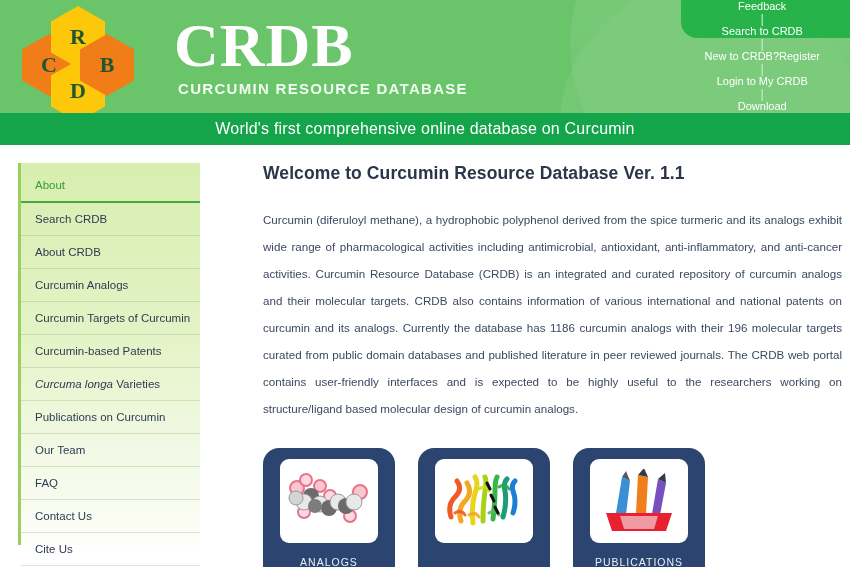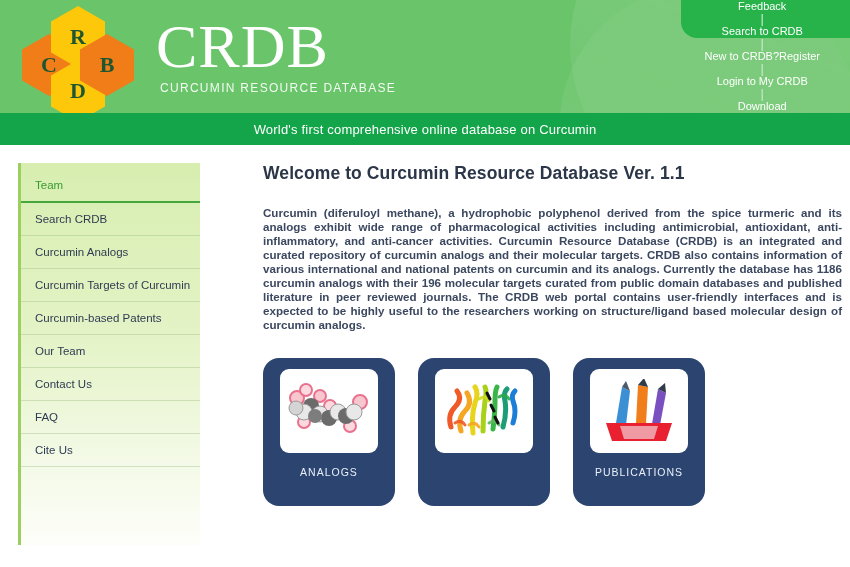--- a/index.html
+++ b/index.html
@@ -69,30 +69,30 @@
     font-size: 22px;
     font-weight: 700;
     color: #1e5631;
     filter: drop-shadow(2px 2px 1px rgba(0,0,0,0.18));
   }
   .hex-c { left: 8px;  top: 24px; background: #f07d18; }
   .hex-b { left: 66px; top: 24px; background: #f07d18; }
   .hex-r { left: 37px; top: -4px; background: #fdc70a; }
   .hex-d { left: 37px; top: 50px; background: #fdc70a; }
 
-  .brand-text { margin-left: 14px; padding-top: 2px; }
+  .brand-text { margin-left: 32px; padding-top: 2px; font-weight: bold; }
   .brand-title {
     font-family: "Liberation Serif", serif;
     font-size: 62px;
     line-height: 62px;
     color: #ffffff;
     letter-spacing: 1px;
   }
   .brand-sub {
-    font-size: 12px;
+    font-size: 15px;
     letter-spacing: 1.3px;
     color: #f2fbf2;
     margin-top: 4px;
     margin-left: 4px;
   }
 
   
   .topnav {
     position: absolute;
     right: 0;
@@ -117,21 +117,21 @@
     font-size: 13px;
     line-height: 1;
   }
 
   
   .tagline {
     width: 850px;
     height: 32px;
     background: #14a44a;
     color: #ffffff;
-    font-size: 13px;
+    font-size: 16px;
     display: flex;
     align-items: center;
     justify-content: center;
     letter-spacing: 0.2px;
   }
 
   
   .page {
     position: relative;
     width: 850px;
@@ -174,25 +174,24 @@
   }
   .main h1 {
     font-size: 17.5px;
     font-weight: 700;
     color: #2b3648;
     margin-bottom: 22px;
     letter-spacing: 0.1px;
   }
   .main p {
     font-size: 11.6px;
-    line-height: 14px;
+    line-height: 27px;
     color: #3c4860;
     text-align: justify;
     margin-bottom: 26px;
-    font-weight: bold;
   }
 
   
   .cards {
     display: flex;
     gap: 23px;
     margin-top: 20px;
   }
   .card {
     width: 132px;
@@ -259,28 +258,31 @@
   </div>
 </div>
 
 <div class="tagline">
   <span>World's first comprehensive online database on Curcumin</span>
 </div>
 
 <div class="page">
 
   <div class="sidebar">
-    <div class="nav-item active">Team</div>
+    <div class="nav-item active">About</div>
     <div class="nav-item">Search CRDB</div>
+    <div class="nav-item">About CRDB</div>
     <div class="nav-item">Curcumin Analogs</div>
     <div class="nav-item">Curcumin Targets of Curcumin</div>
     <div class="nav-item">Curcumin-based Patents</div>
+    <div class="nav-item"><span class="ital">Curcuma longa</span><span> Varieties</span></div>
+    <div class="nav-item">Publications on Curcumin</div>
     <div class="nav-item">Our Team</div>
+    <div class="nav-item">FAQ</div>
     <div class="nav-item">Contact Us</div>
-    <div class="nav-item">FAQ</div>
     <div class="nav-item">Cite Us</div>
   </div>
 
   <div class="main">
     <h1>Welcome to Curcumin Resource Database Ver. 1.1</h1>
     <p>Curcumin (diferuloyl methane), a hydrophobic polyphenol derived from the spice turmeric and its analogs exhibit wide range of pharmacological activities including antimicrobial, antioxidant, anti-inflammatory, and anti-cancer activities. Curcumin Resource Database (CRDB) is an integrated and curated repository of curcumin analogs and their molecular targets. CRDB also contains information of various international and national patents on curcumin and its analogs. Currently the database has 1186 curcumin analogs with their 196 molecular targets curated from public domain databases and published literature in peer reviewed journals. The CRDB web portal contains user-friendly interfaces and is expected to be highly useful to the researchers working on structure/ligand based molecular design of curcumin analogs.</p>
 
     <div class="cards">
 
       <div class="card">

